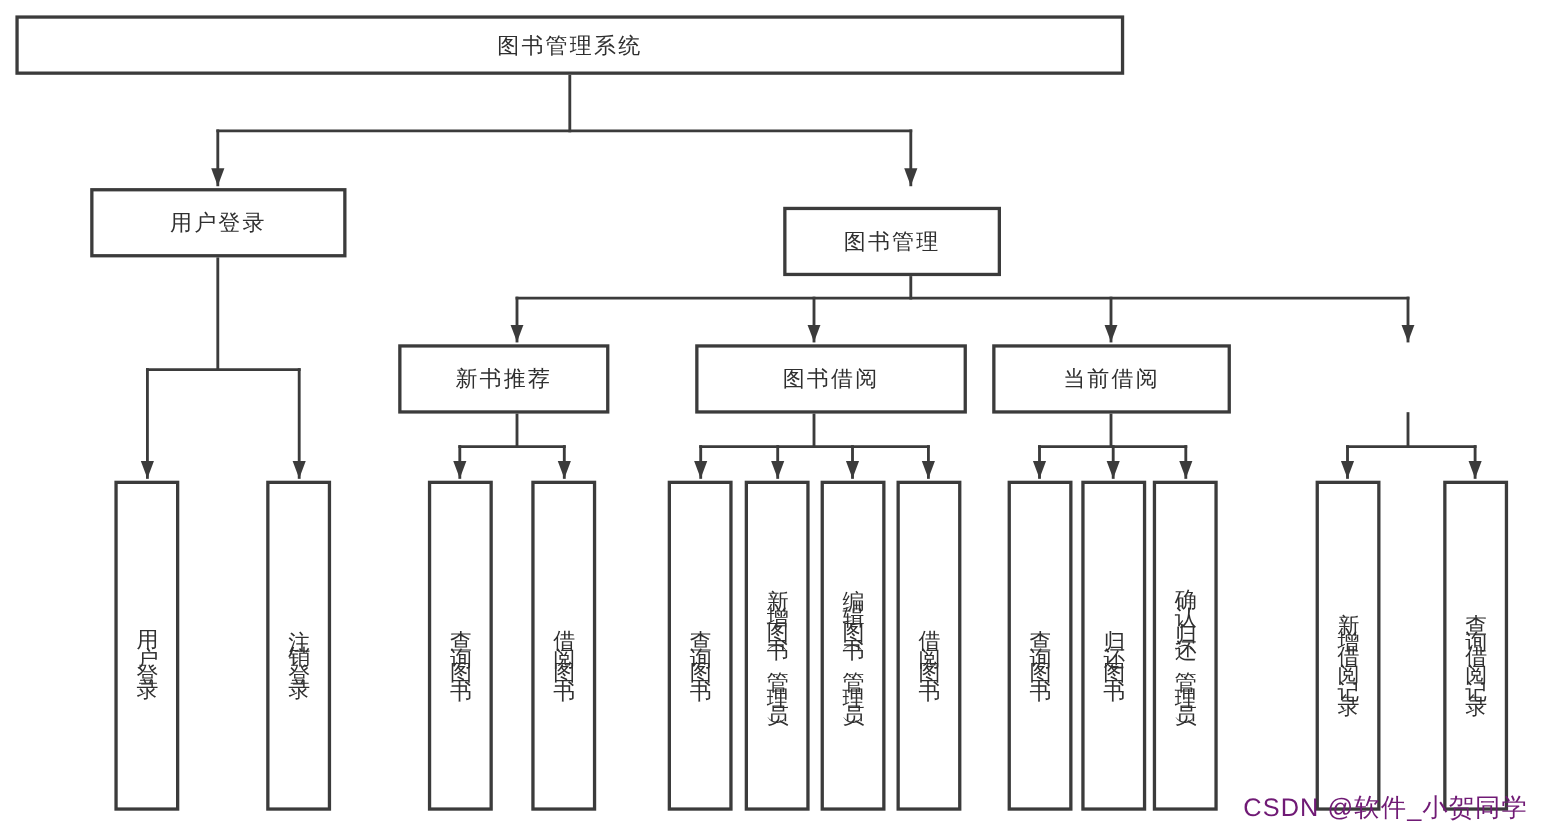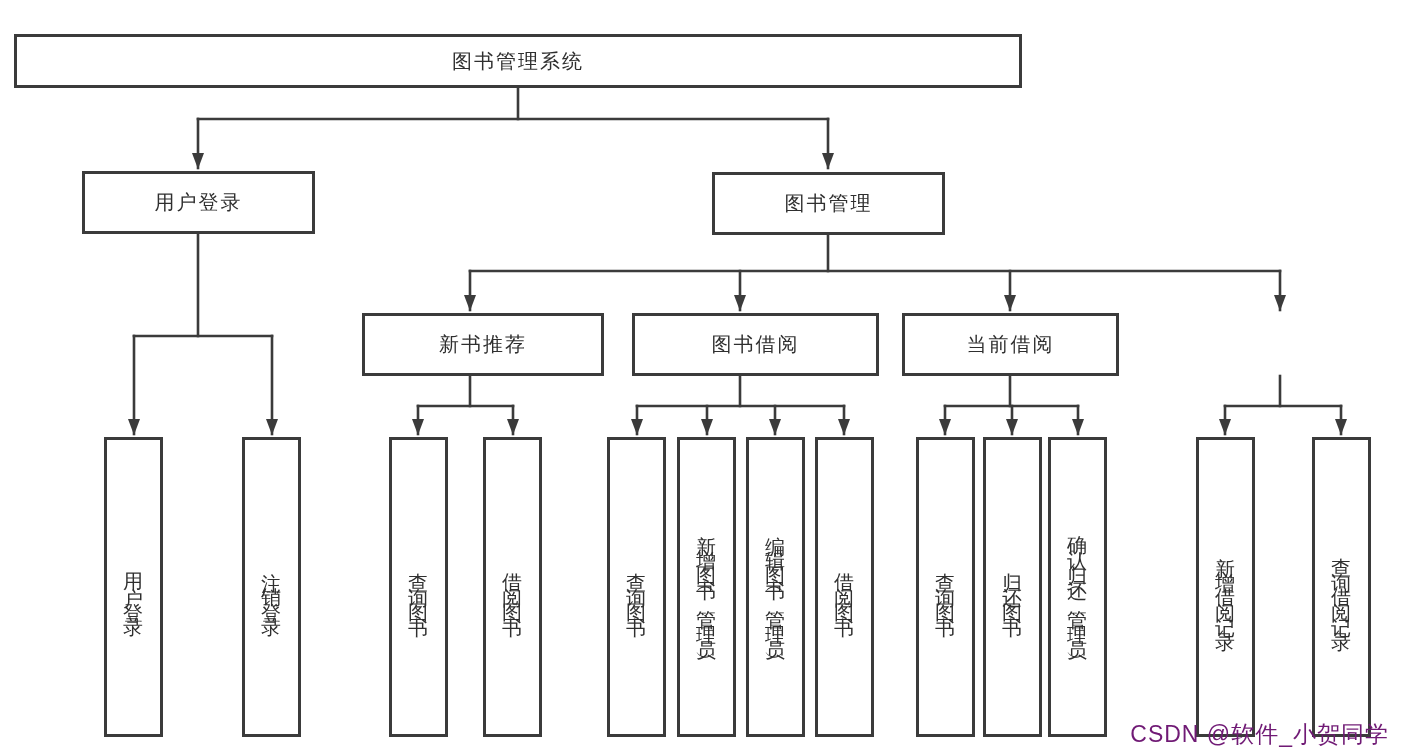--- a/index.html
+++ b/index.html
@@ -39,24 +39,24 @@
   }
   .leaf .lbl {
     writing-mode: vertical-rl;
     text-orientation: mixed;
     font-size: 20px;
     letter-spacing: 15px;
     line-height: 1;
     white-space: nowrap;
   }
   .hnode { height: 63px; }
-  #root-node { left: 14px;  top: 14px;  width: 1008px; height: 54px; margin-top: 20px; }
+  #root-node { left: 14px;  top: 14px;  width: 1008px; height: 54px; }
   #n-user-login      { left: 82px;  top: 171px; width: 233px; }
-  #n-book-management { left: 712px; top: 172px; width: 233px; }
-  #n-new-book       { left: 362px;  top: 313px; width: 242px; }
+  #n-book-management { left: 712px; top: 188px; width: 198px; }
+  #n-new-book       { left: 362px;  top: 313px; width: 192px; }
   #n-book-borrow    { left: 632px;  top: 313px; width: 247px; }
   #n-current-borrow { left: 902px;  top: 313px; width: 217px; }
   #n-borrow-record  { left: 1172px; top: 313px; width: 216px; }
   #lf-user-login     { left: 104px; }
   #lf-logout         { left: 242px; }
   #lf-nb-query       { left: 389px; }
   #lf-nb-borrow      { left: 483px; }
   #lf-bb-query       { left: 607px; }
   #lf-bb-add         { left: 677px; }
   #lf-bb-edit        { left: 746px; }

